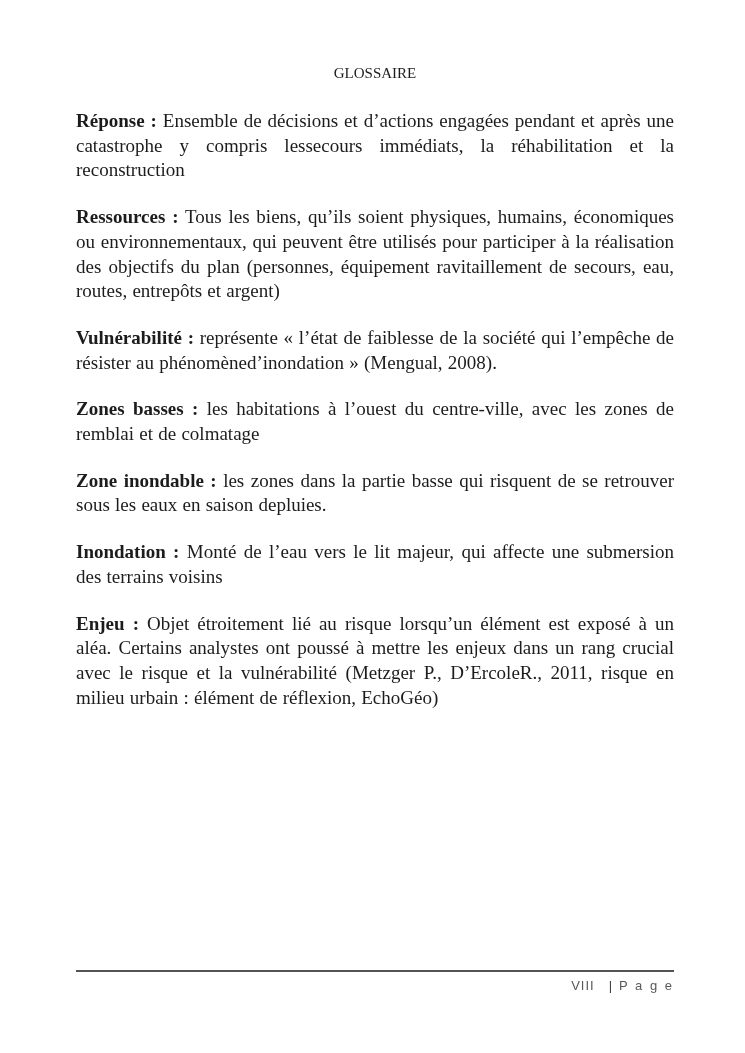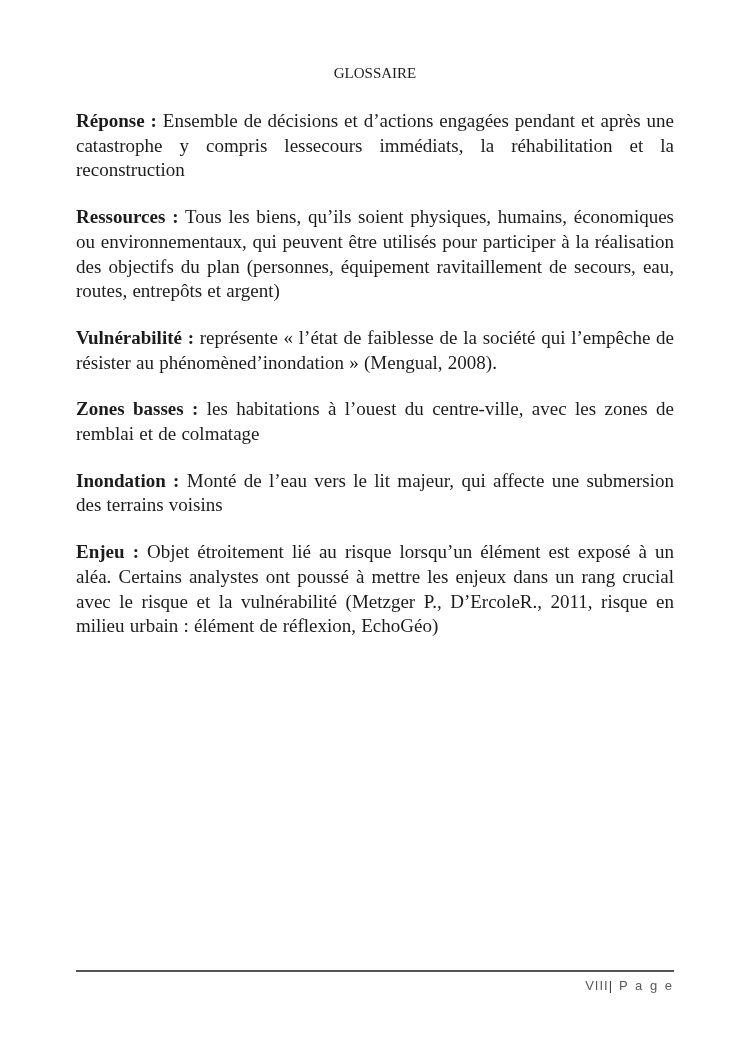--- a/index.html
+++ b/index.html
@@ -54,20 +54,21 @@
     width: 598px;
     border-top: 2px solid #545454;
     padding-top: 6px;
     text-align: right;
     font-family: "Liberation Sans", sans-serif;
     font-size: 13px;
     color: #595959;
   }
   .footer .page-num {
     letter-spacing: 1px;
+    margin-right: 14px;
   }
   .footer .sep {
     color: #3f3f3f;
     margin-right: 7px;
   }
   .footer .page-word {
     letter-spacing: 2px;
   }
 </style>
 </head>
@@ -79,20 +80,21 @@
     <p class="doc-title">GLOSSAIRE</p>
 
     <p class="entry"><b class="term">Réponse :</b> <span>Ensemble de décisions et d’actions engagées pendant et après une catastrophe y compris lessecours immédiats, la réhabilitation et la reconstruction</span></p>
 
     <p class="entry"><b class="term">Ressources :</b> <span>Tous les biens, qu’ils soient physiques, humains, économiques ou environnementaux, qui peuvent être utilisés pour participer à la réalisation des objectifs du plan (personnes, équipement ravitaillement de secours, eau, routes, entrepôts et argent)</span></p>
 
     <p class="entry"><b class="term">Vulnérabilité :</b> <span>représente « l’état de faiblesse de la société qui l’empêche de résister au phénomèned’inondation » (Mengual, 2008).</span></p>
 
     <p class="entry"><b class="term">Zones basses :</b> <span>les habitations à l’ouest du centre-ville, avec les zones de remblai et de colmatage</span></p>
 
+    <p class="entry"><b class="term">Zone inondable :</b> <span>les zones dans la partie basse qui risquent de se retrouver sous les eaux en saison depluies.</span></p>
 
     <p class="entry"><b class="term">Inondation :</b> <span>Monté de l’eau vers le lit majeur, qui affecte une submersion des terrains voisins</span></p>
 
     <p class="entry"><b class="term">Enjeu :</b> <span>Objet étroitement lié au risque lorsqu’un élément est exposé à un aléa. Certains analystes ont poussé à mettre les enjeux dans un rang crucial avec le risque et la vulnérabilité (Metzger P., D’ErcoleR., 2011, risque en milieu urbain : élément de réflexion, EchoGéo)</span></p>
 
   </div>
 
   <div class="footer">
     <span class="page-num">VIII</span><span class="sep">|</span><span class="page-word">P a g e</span>
   </div>

